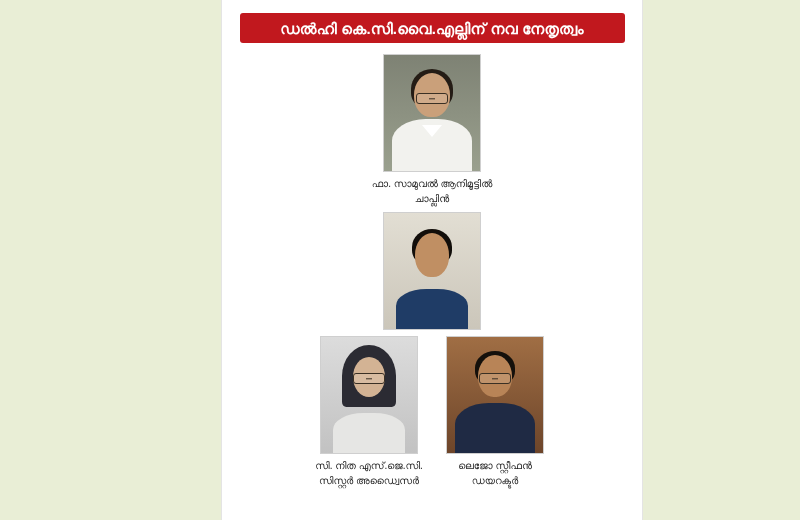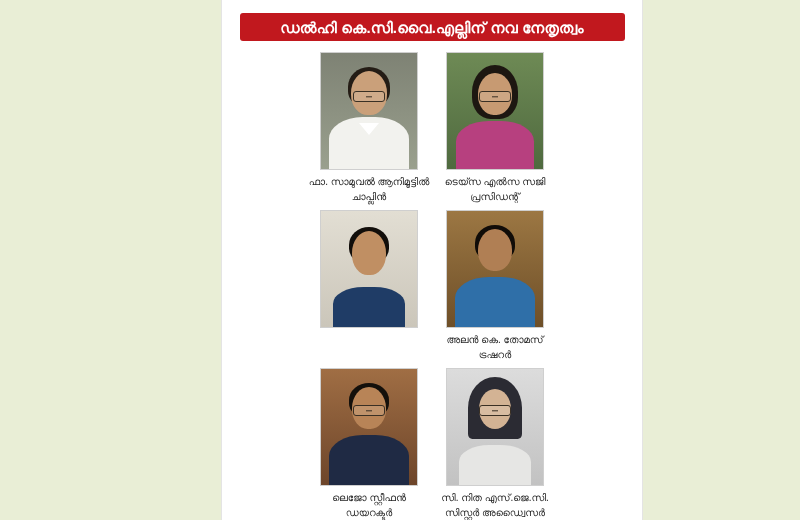--- a/index.html
+++ b/index.html
@@ -191,93 +191,68 @@
             <div class="glasses" style="top:38px"></div>
             <div class="torso" style="width:80px;height:52px;background:#f2f2ee"></div>
             <div class="collar" style="bottom:34px"></div>
           </div>
           <div class="caption">
             <span class="l">ഫാ. സാമുവൽ ആനിമൂട്ടിൽ</span>
             <span class="l">ചാപ്ലിൻ</span>
           </div>
         </div>
 
-        <div class="person">
-          <div class="photo">
-            <div class="bg" style="background:linear-gradient(#6e8a55,#4f6a3f)"></div>
-            <div class="hair" style="width:46px;height:54px;top:12px;background:#1d1711"></div>
-            <div class="head" style="width:34px;height:42px;top:20px;background:#c79a72"></div>
-            <div class="glasses" style="top:38px"></div>
-            <div class="torso" style="width:78px;height:48px;background:#b7407f"></div>
-          </div>
-          <div class="caption">
-            <span class="l">ടെയ്സ എൽസ സജി</span>
-            <span class="l">പ്രസിഡന്റ്</span>
-          </div>
-        </div>
 
 
       </div>
 
       <div class="row">
 
 
         <div class="person">
           <div class="photo">
             <div class="bg" style="background:linear-gradient(#e2ded3,#cbc6ba)"></div>
             <div class="hair" style="width:40px;height:36px;top:16px;background:#120e0a"></div>
             <div class="head" style="width:34px;height:44px;top:20px;background:#c08f63"></div>
             <div class="torso" style="width:72px;height:40px;background:#1f3c66"></div>
           </div>
         </div>
 
-        <div class="person">
-          <div class="photo">
-            <div class="bg" style="background:linear-gradient(#9c7743,#6e4f28)"></div>
-            <div class="hair" style="width:40px;height:36px;top:14px;background:#100c08"></div>
-            <div class="head" style="width:34px;height:42px;top:18px;background:#b07f54"></div>
-            <div class="torso" style="width:80px;height:50px;background:#2f6fa8"></div>
+
+      </div>
+
+      <div class="row">
+
+
+        <div class="person">
+          <div class="photo">
+            <div class="bg" style="background:linear-gradient(#dcdcdc,#c2c2c2)"></div>
+            <div class="veil" style="width:54px;height:62px;top:8px"></div>
+            <div class="face-oval" style="width:32px;height:40px;top:20px;background:#d3b394"></div>
+            <div class="glasses" style="top:36px"></div>
+            <div class="torso" style="width:72px;height:40px;background:#e6e6e4"></div>
           </div>
           <div class="caption">
-            <span class="l">അലൻ കെ. തോമസ്</span>
-            <span class="l">ട്രഷറർ</span>
-          </div>
-        </div>
-
-      </div>
-
-      <div class="row">
-
+            <span class="l">സി. നിത എസ്.ജെ.സി.</span>
+            <span class="l">സിസ്റ്റർ അഡ്വൈസർ</span>
+          </div>
+        </div>
 
         <div class="person">
           <div class="photo">
             <div class="bg" style="background:linear-gradient(#a06e44,#6d452a)"></div>
             <div class="hair" style="width:40px;height:34px;top:14px;background:#14100b"></div>
             <div class="head" style="width:34px;height:42px;top:18px;background:#b88457"></div>
             <div class="glasses" style="top:36px"></div>
             <div class="torso" style="width:80px;height:50px;background:#1f2a44"></div>
           </div>
           <div class="caption">
             <span class="l">ലെജോ സ്റ്റീഫൻ</span>
             <span class="l">ഡയറക്ടർ</span>
           </div>
         </div>
 
-        <div class="person">
-          <div class="photo">
-            <div class="bg" style="background:linear-gradient(#dcdcdc,#c2c2c2)"></div>
-            <div class="veil" style="width:54px;height:62px;top:8px"></div>
-            <div class="face-oval" style="width:32px;height:40px;top:20px;background:#d3b394"></div>
-            <div class="glasses" style="top:36px"></div>
-            <div class="torso" style="width:72px;height:40px;background:#e6e6e4"></div>
-          </div>
-          <div class="caption">
-            <span class="l">സി. നിത എസ്.ജെ.സി.</span>
-            <span class="l">സിസ്റ്റർ അഡ്വൈസർ</span>
-          </div>
-        </div>
-
       </div>
 
     </div>
 
   </div>
 </div>
 
 </body></html>

